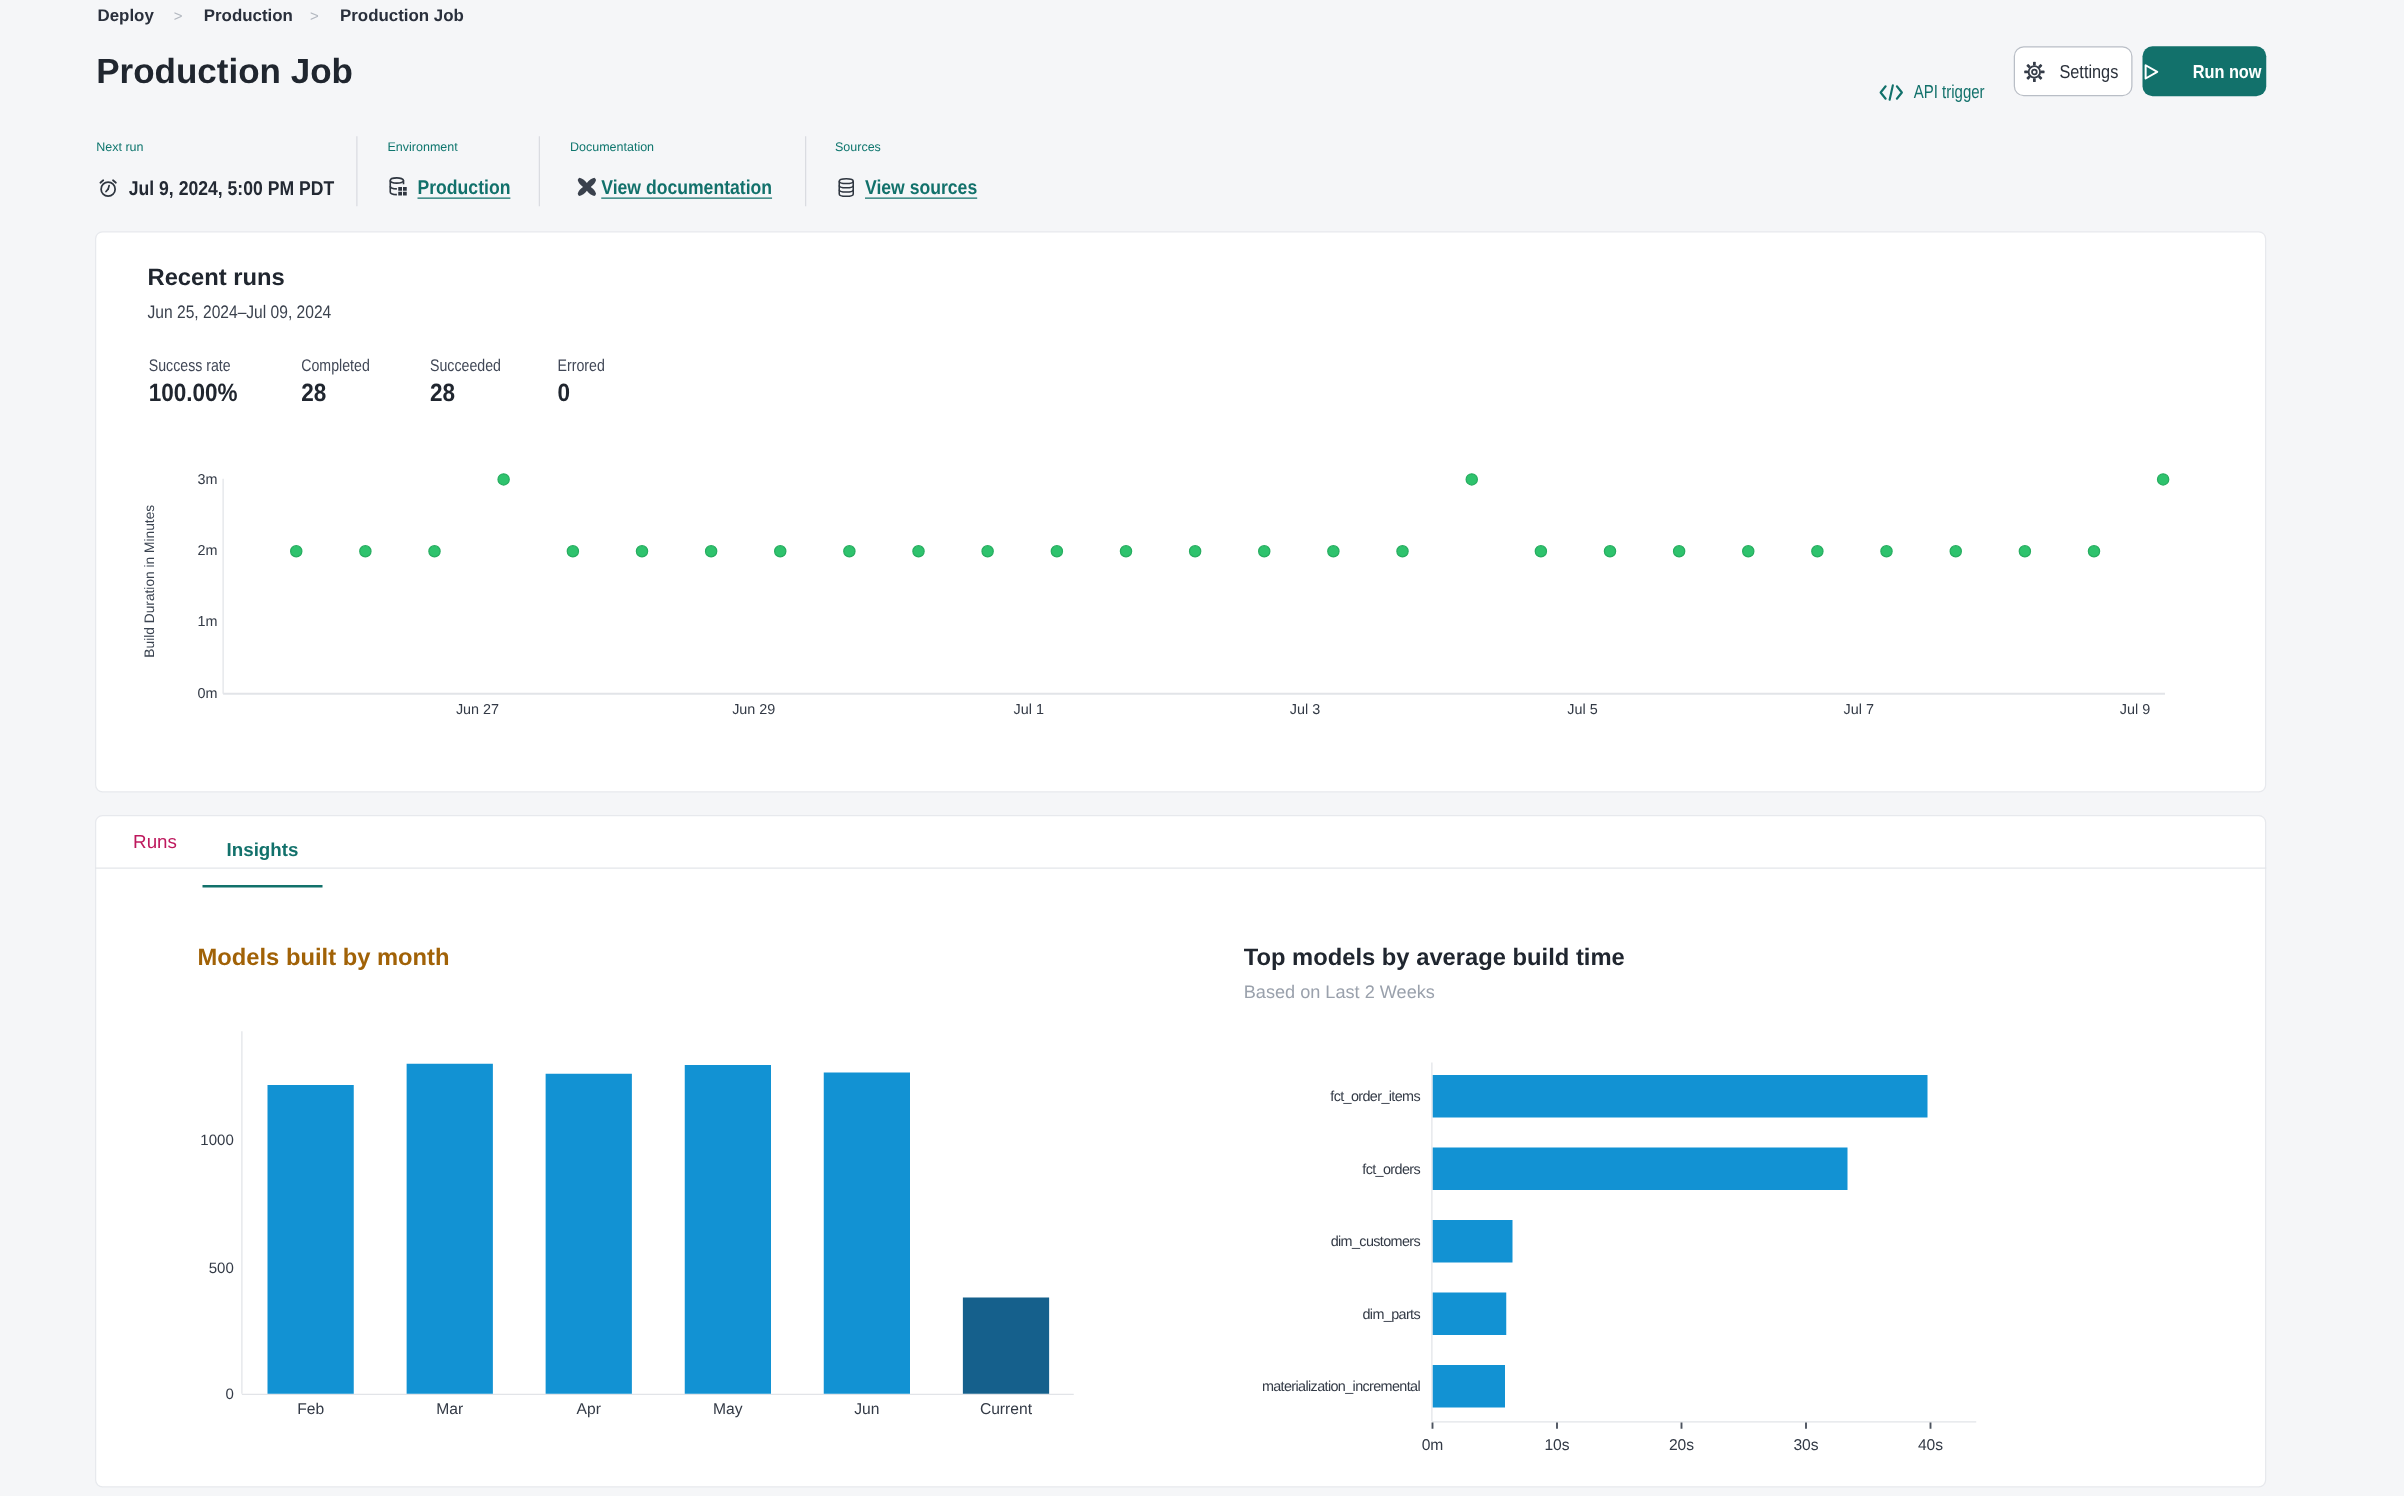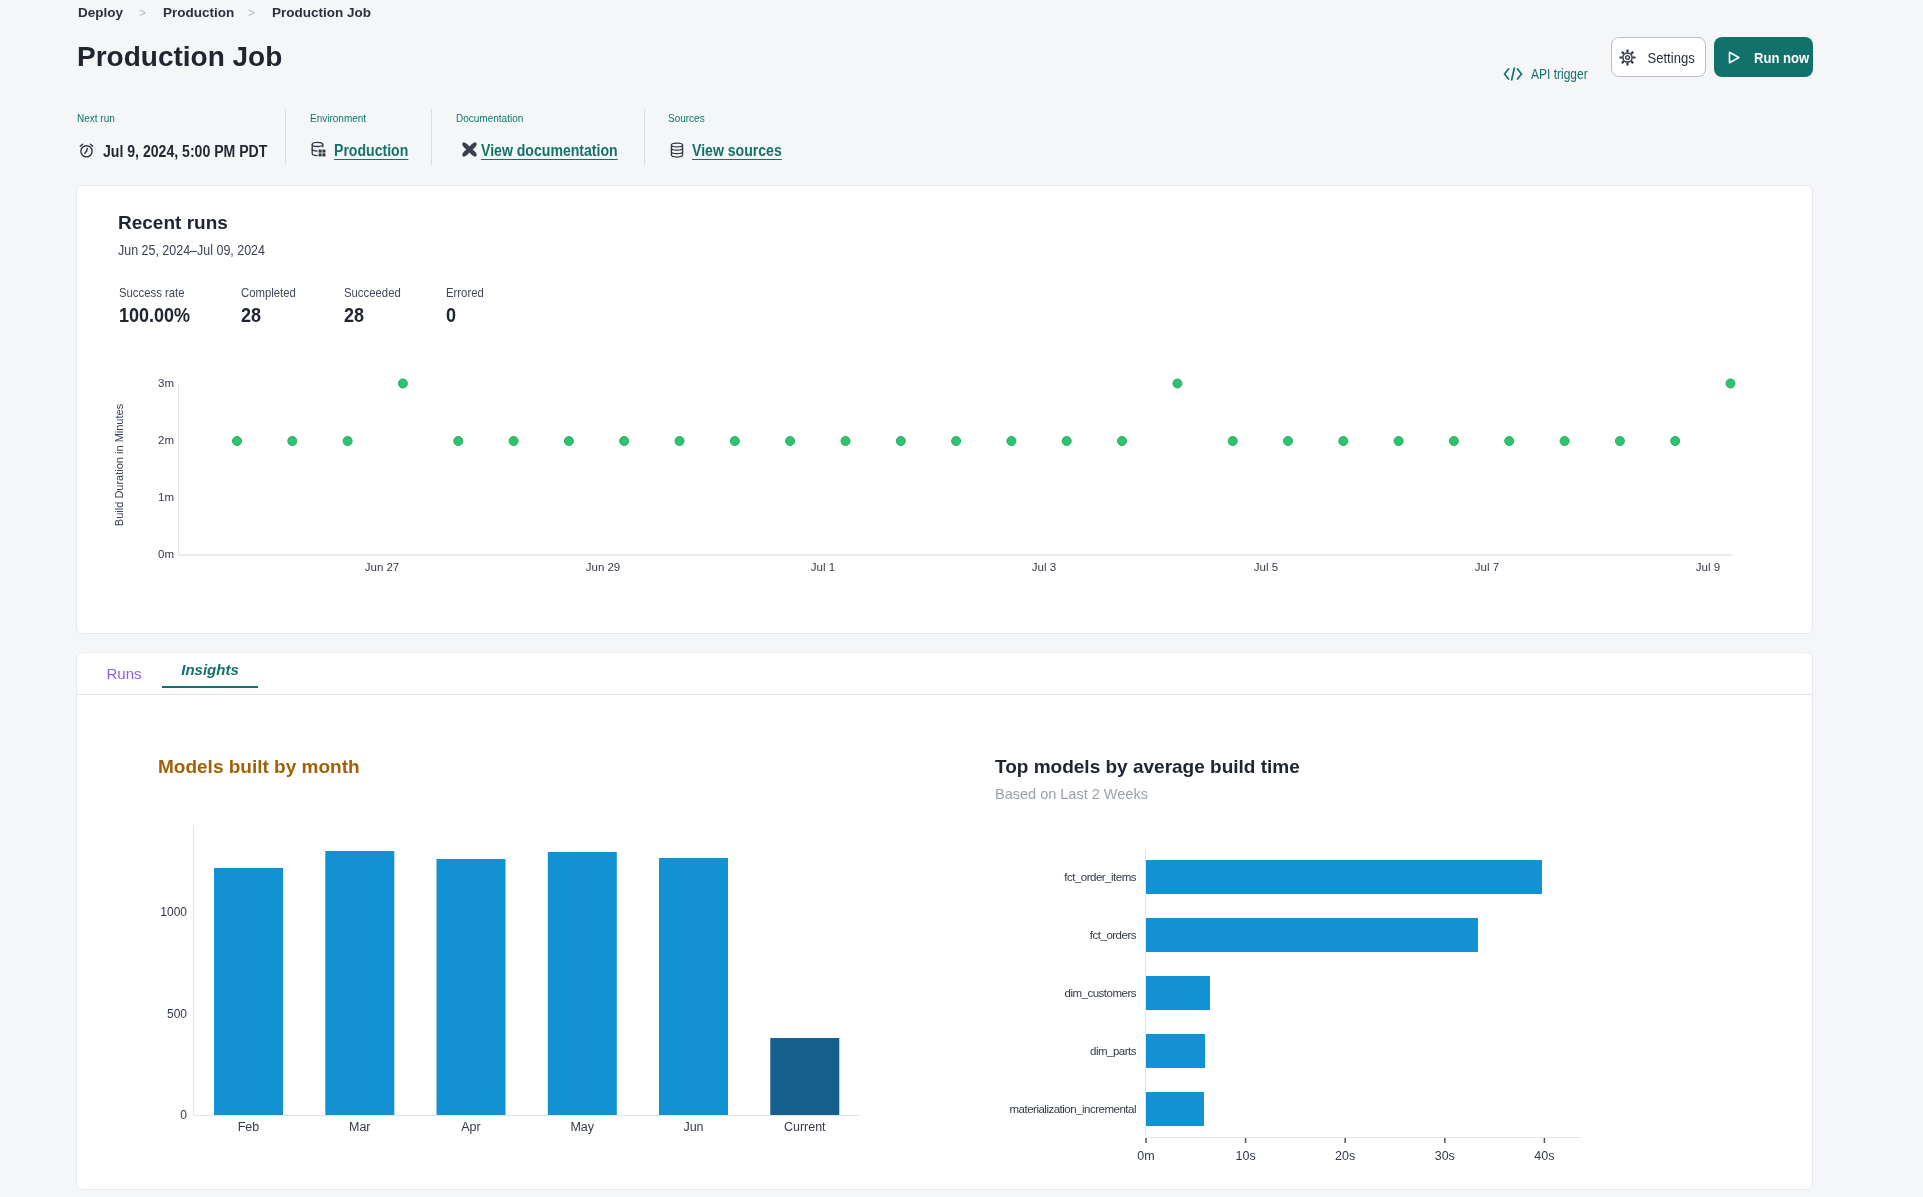--- a/index.html
+++ b/index.html
@@ -49,21 +49,21 @@
         <rect x="7.4" y="13.6" width="2.2" height="3" rx="0.5" transform="rotate(90 8.5 8.5)"></rect>
         <rect x="7.4" y="0.4" width="2.2" height="3" rx="0.5" transform="rotate(135 8.5 8.5)"></rect>
         <rect x="7.4" y="13.6" width="2.2" height="3" rx="0.5" transform="rotate(135 8.5 8.5)"></rect>
       </g>
       <circle cx="8.5" cy="8.5" r="4.6" fill="none" stroke="#353c48" stroke-width="1.5"></circle>
       <circle cx="8.5" cy="8.5" r="1.9" fill="none" stroke="#353c48" stroke-width="1.4"></circle>
     </svg>
     <span style="font-size:15px; color:#2a303a; display:inline-block; transform:scaleX(0.87); transform-origin:center;">Settings</span>
   </div>
 
-  <div class="abs" style="left:1714px; top:37px; width:99px; height:40px; background:#12716b; border-radius:8px; display:flex; align-items:center; justify-content:flex-end; gap:9px;">
+  <div class="abs" style="left:1714px; top:37px; width:99px; height:40px; background:#12716b; border-radius:8px; display:flex; align-items:center; justify-content:space-between; gap:9px;">
     <svg width="14" height="15" viewBox="0 0 14 15">
       <path d="M2.5 2.2 L11.8 7.5 L2.5 12.8 Z" fill="none" stroke="#ffffff" stroke-width="1.6" stroke-linejoin="round"></path>
     </svg>
     <span style="font-size:15px; color:#fff; font-weight:700; display:inline-block; transform:scaleX(0.87); transform-origin:center;">Run now</span>
   </div>
 
   <div class="abs label14" style="left:77px; top:113px;">Next run</div>
   <div class="abs label14" style="left:310px; top:113px;">Environment</div>
   <div class="abs label14" style="left:456px; top:113px;">Documentation</div>
   <div class="abs label14" style="left:668px; top:113px;">Sources</div>
@@ -166,22 +166,22 @@
     <text x="513" y="201" font-size="11.5" fill="#333a46" text-anchor="middle">Jun 29</text>
     <text x="733" y="201" font-size="11.5" fill="#333a46" text-anchor="middle">Jul 1</text>
     <text x="954" y="201" font-size="11.5" fill="#333a46" text-anchor="middle">Jul 3</text>
     <text x="1176" y="201" font-size="11.5" fill="#333a46" text-anchor="middle">Jul 5</text>
     <text x="1397" y="201" font-size="11.5" fill="#333a46" text-anchor="middle">Jul 7</text>
     <text x="1618" y="201" font-size="11.5" fill="#333a46" text-anchor="middle">Jul 9</text>
   </svg>
 
   <div class="card" style="left:76px; top:652px; width:1737px; height:538px;"></div>
   <div class="abs" style="left:76px; top:652px; width:1737px; height:43px; border-bottom:1px solid #e4e6ea;"></div>
-  <div class="abs" style="left:86px; top:652px; width:76px; height:43px; display:flex; align-items:center; justify-content:center; font-size:15px; color:#8b5cf6;">Runs</div>
-  <div class="abs" style="left:162px; top:652px; width:96px; height:36px; display:flex; align-items:center; justify-content:center; font-size:15px; font-weight:700; color:#12716b; border-bottom:2.5px solid #12716b;font-style:italic;">Insights</div>
+  <div class="abs" style="left:86px; top:652px; width:76px; height:43px; display:flex; align-items:center; justify-content:center; font-size:15px; color:#be185d;">Runs</div>
+  <div class="abs" style="left:162px; top:652px; width:96px; height:58px; display:flex; align-items:center; justify-content:center; font-size:15px; font-weight:700; color:#12716b; border-bottom:2.5px solid #12716b;">Insights</div>
 
   <div class="abs" style="left:158px; top:756px; font-size:19px; font-weight:700; color:#a16207;">Models built by month</div>
   <div class="abs" style="left:995px; top:756px; font-size:19px; font-weight:700; color:#20262f;">Top models by average build time</div>
   <div class="abs" style="left:995px; top:786px; font-size:14.5px; color:#9aa1ac;">Based on Last 2 Weeks</div>
 
   <svg class="abs" style="left:140px; top:820px;" width="760" height="330" viewBox="0 0 760 330" id="barchart">
     <text x="47" y="96" font-size="12" fill="#333a46" text-anchor="end">1000</text>
     <text x="47" y="198" font-size="12" fill="#333a46" text-anchor="end">500</text>
     <text x="47" y="299" font-size="12" fill="#333a46" text-anchor="end">0</text>
     <line x1="53.5" y1="5" x2="53.5" y2="295" stroke="#e2e4e8" stroke-width="1"></line>

